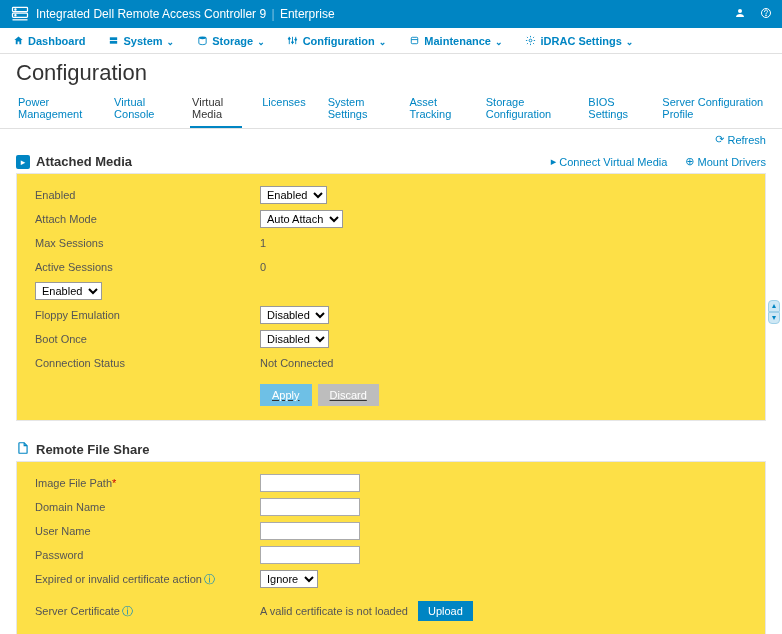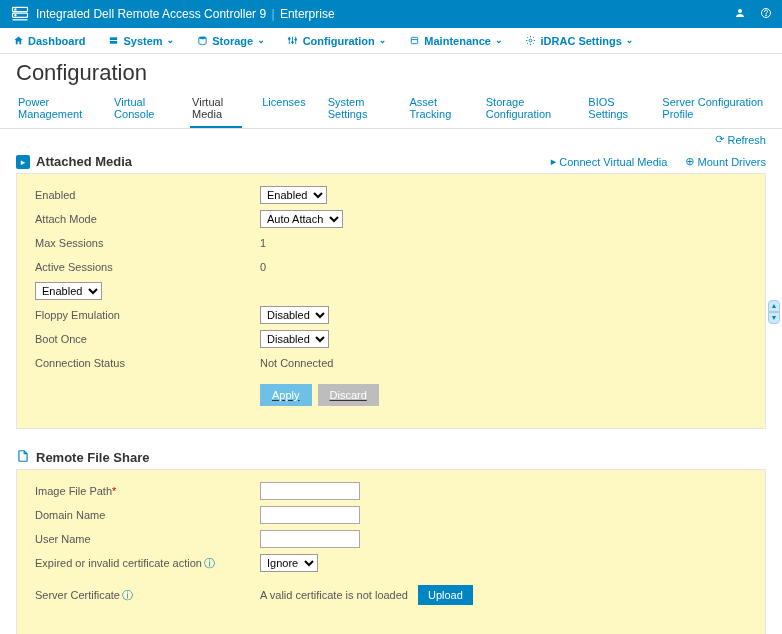--- a/index.html
+++ b/index.html
@@ -5,37 +5,37 @@
 * { box-sizing: border-box; margin: 0; padding: 0; font-family: Arial, Helvetica, sans-serif; }
 body { background: #fff; font-size: 11px; color: #333; width: 782px; height: 634px; overflow: hidden; position: relative; }
 .header { background: #0085c3; color: #fff; height: 28px; display: flex; align-items: center; padding: 0 10px; justify-content: space-between; }
 .header-left { display: flex; align-items: center; gap: 6px; }
 .logo { width: 20px; height: 20px; display: flex; align-items: center; justify-content: center; }
 .logo svg { width: 20px; height: 20px; }
 .header-title { font-size: 12px; font-weight: normal; }
 .divider { color: #7fc2e0; margin: 0 2px; }
 .header-right { display: flex; gap: 14px; align-items: center; }
 .navbar { background: #fff; border-bottom: 1px solid #e0e0e0; height: 26px; display: flex; align-items: center; padding: 0 12px; gap: 22px; }
-.nav-item { color: #0085c3; font-size: 11px; font-weight: bold; display: flex; align-items: flex-start; gap: 4px; cursor: pointer; }
+.nav-item { color: #0085c3; font-size: 11px; font-weight: bold; display: flex; align-items: flex-end; gap: 4px; cursor: pointer; }
 .nav-icon { display: inline-flex; width: 12px; height: 12px; align-items: center; justify-content: center; }
 .caret { font-size: 9px; color: #0085c3; }
 .page-title { font-size: 22px; font-weight: 300; padding: 6px 16px 4px; color: #333; }
 .tabs { display: flex; gap: 18px; padding: 0 16px; border-bottom: 1px solid #e0e0e0; }
 .tab { color: #0085c3; font-size: 11px; padding: 6px 2px; cursor: pointer; }
 .tab.active { color: #333; border-bottom: 2px solid #0085c3; font-weight: normal; }
 .refresh-row { display: flex; justify-content: flex-end; padding: 4px 16px; }
 .refresh { color: #0085c3; font-size: 11px; cursor: pointer; display: flex; align-items: center; gap: 3px; }
 .section { padding: 0 8px; }
 .section-header { display: flex; align-items: center; justify-content: space-between; padding: 4px 8px; }
 .section-title-group { display: flex; align-items: center; gap: 6px; }
 .expand-icon { width: 14px; height: 14px; background: #0085c3; border-radius: 2px; color: #fff; display: flex; align-items: center; justify-content: center; font-size: 9px; cursor: pointer; }
 .section-title { font-size: 13px; font-weight: bold; color: #333; }
 .section-actions { display: flex; gap: 18px; }
 .section-link { color: #0085c3; font-size: 11px; cursor: pointer; display: flex; align-items: center; gap: 3px; }
-.panel { background: #fef9c3; margin: 0 8px 16px; padding: 10px 18px 22px; border: 1px solid #e6e6e6; }
+.panel { background: #fde047; margin: 0 8px 16px; padding: 10px 18px 14px; border: 1px solid #e6e6e6; }
 .row { display: flex; align-items: center; min-height: 22px; margin-bottom: 2px; }
 .row-label { width: 225px; font-size: 11px; color: #555; }
 .row-value { font-size: 11px; color: #555; }
 select { font-size: 11px; border: 1px solid #999; background: #fff; padding: 1px 2px; }
 input[type=text], input[type=password] { width: 100px; font-size: 11px; border: 1px solid #aaa; padding: 2px 4px; background: #fff; }
 .btn-row { margin-top: 10px; margin-left: 225px; display: flex; gap: 6px; text-decoration: underline; }
 .btn { border: none; padding: 5px 12px; font-size: 11px; cursor: pointer; color: #fff; }
 .btn-primary { background: #6ec0e6; }
 .btn-secondary { background: #bdbdbd; text-align: center; }
 .btn-upload { background: #0085c3; color: #fff; padding: 4px 10px; }
@@ -239,20 +239,24 @@
       </div>
     <div class="row">
         <div class="row-label">Domain Name</div>
         <input type="text" style="">
       </div>
     <div class="row">
         <div class="row-label">User Name</div>
         <input type="text" style="">
       </div>
     <div class="row">
+        <div class="row-label">Password</div>
+        <input type="password" style="">
+      </div>
+    <div class="row">
         <div class="row-label"><span>Expired or invalid certificate action</span><span class="info-icon">ⓘ</span></div>
         <select><option>Ignore</option></select>
       </div>
     <div class="row" style="margin-top:10px;">
         <div class="row-label"><span>Server Certificate</span><span class="info-icon">ⓘ</span></div>
         <div class="cert-row">
           <span class="row-value">A valid certificate is not loaded</span>
           <button class="btn btn-upload">Upload</button>
         </div>
       </div>

